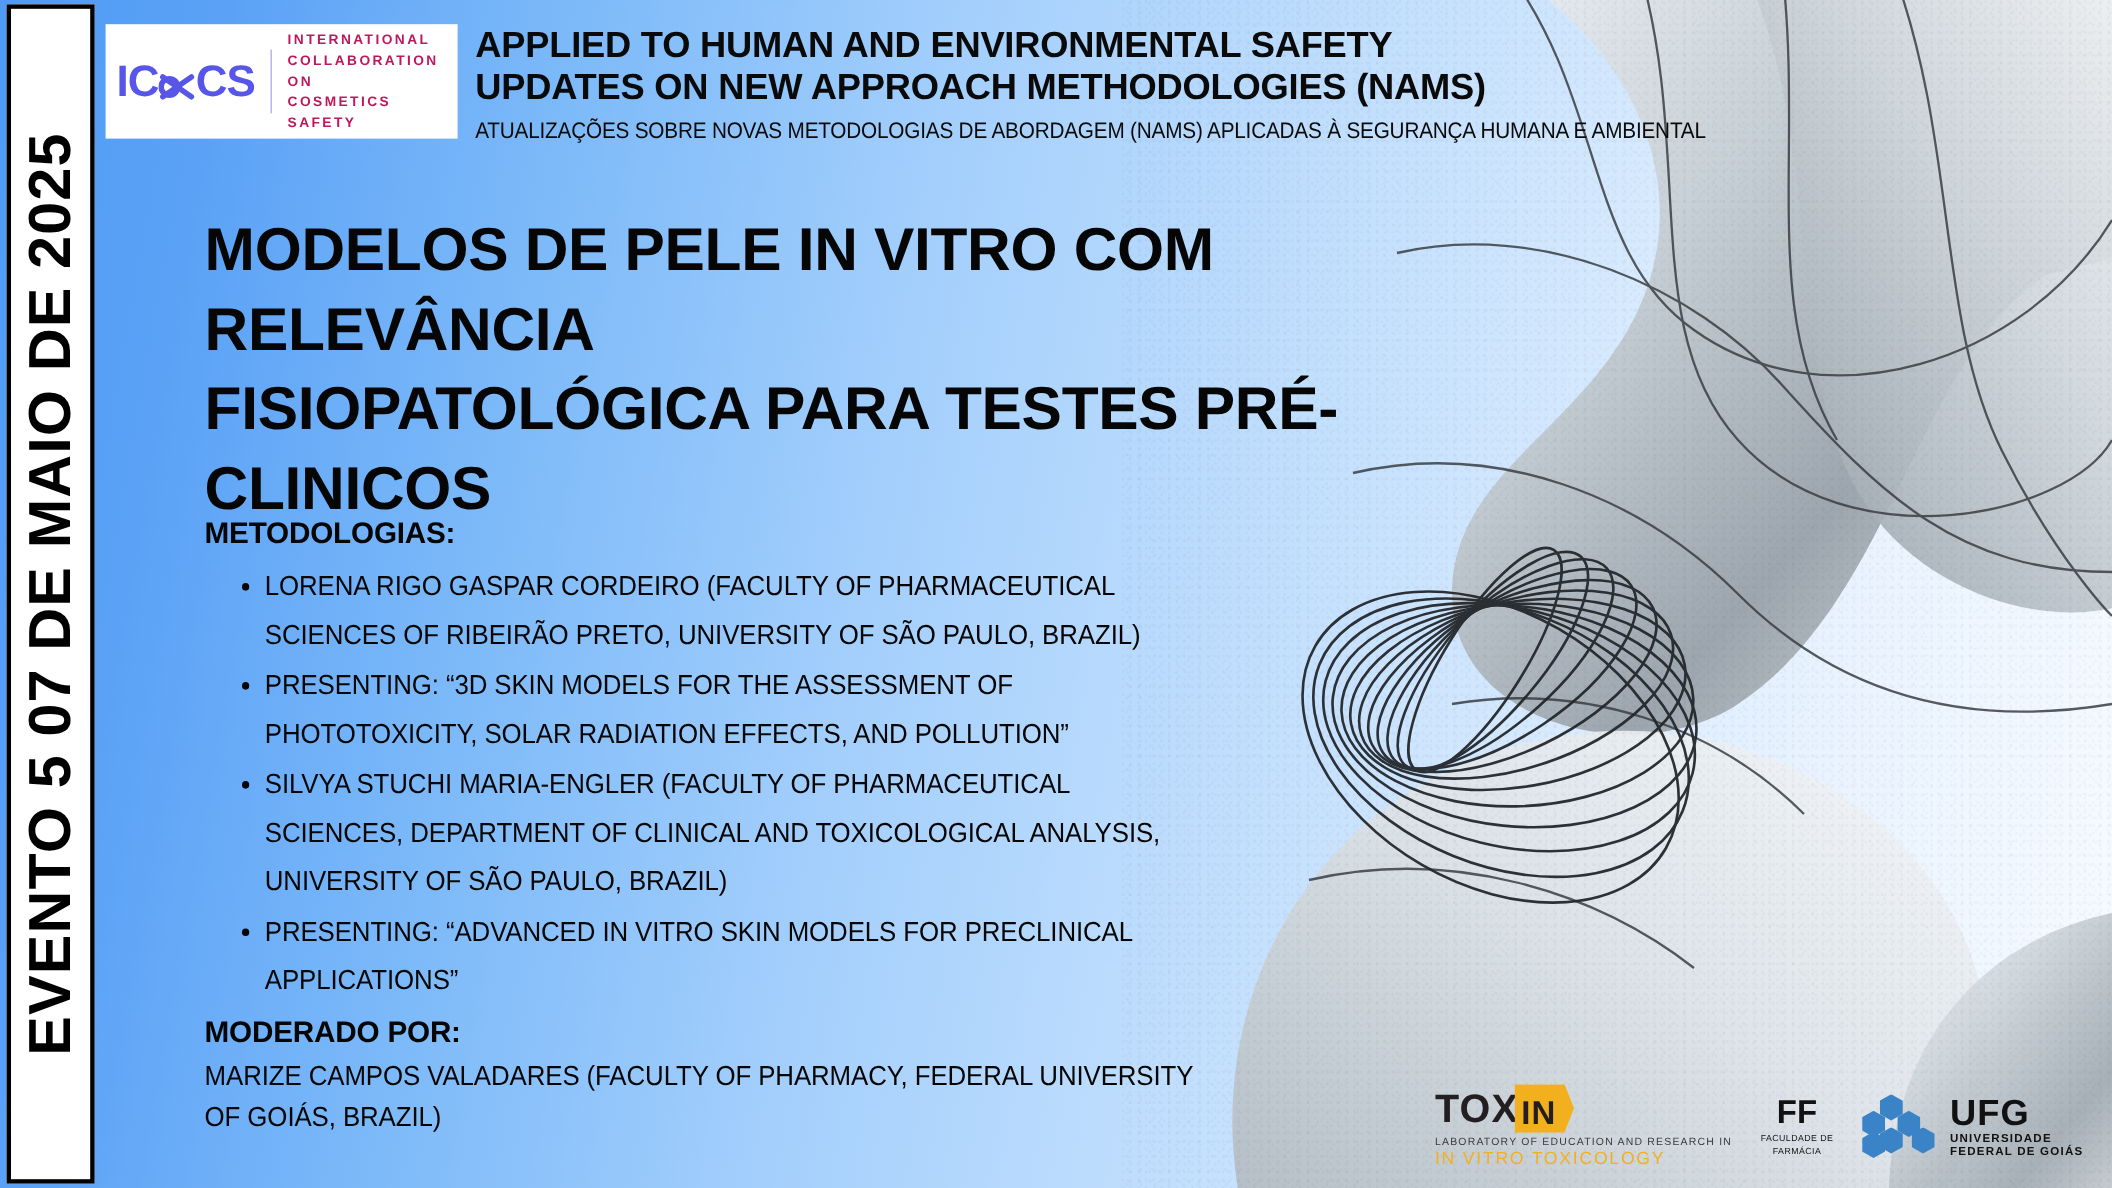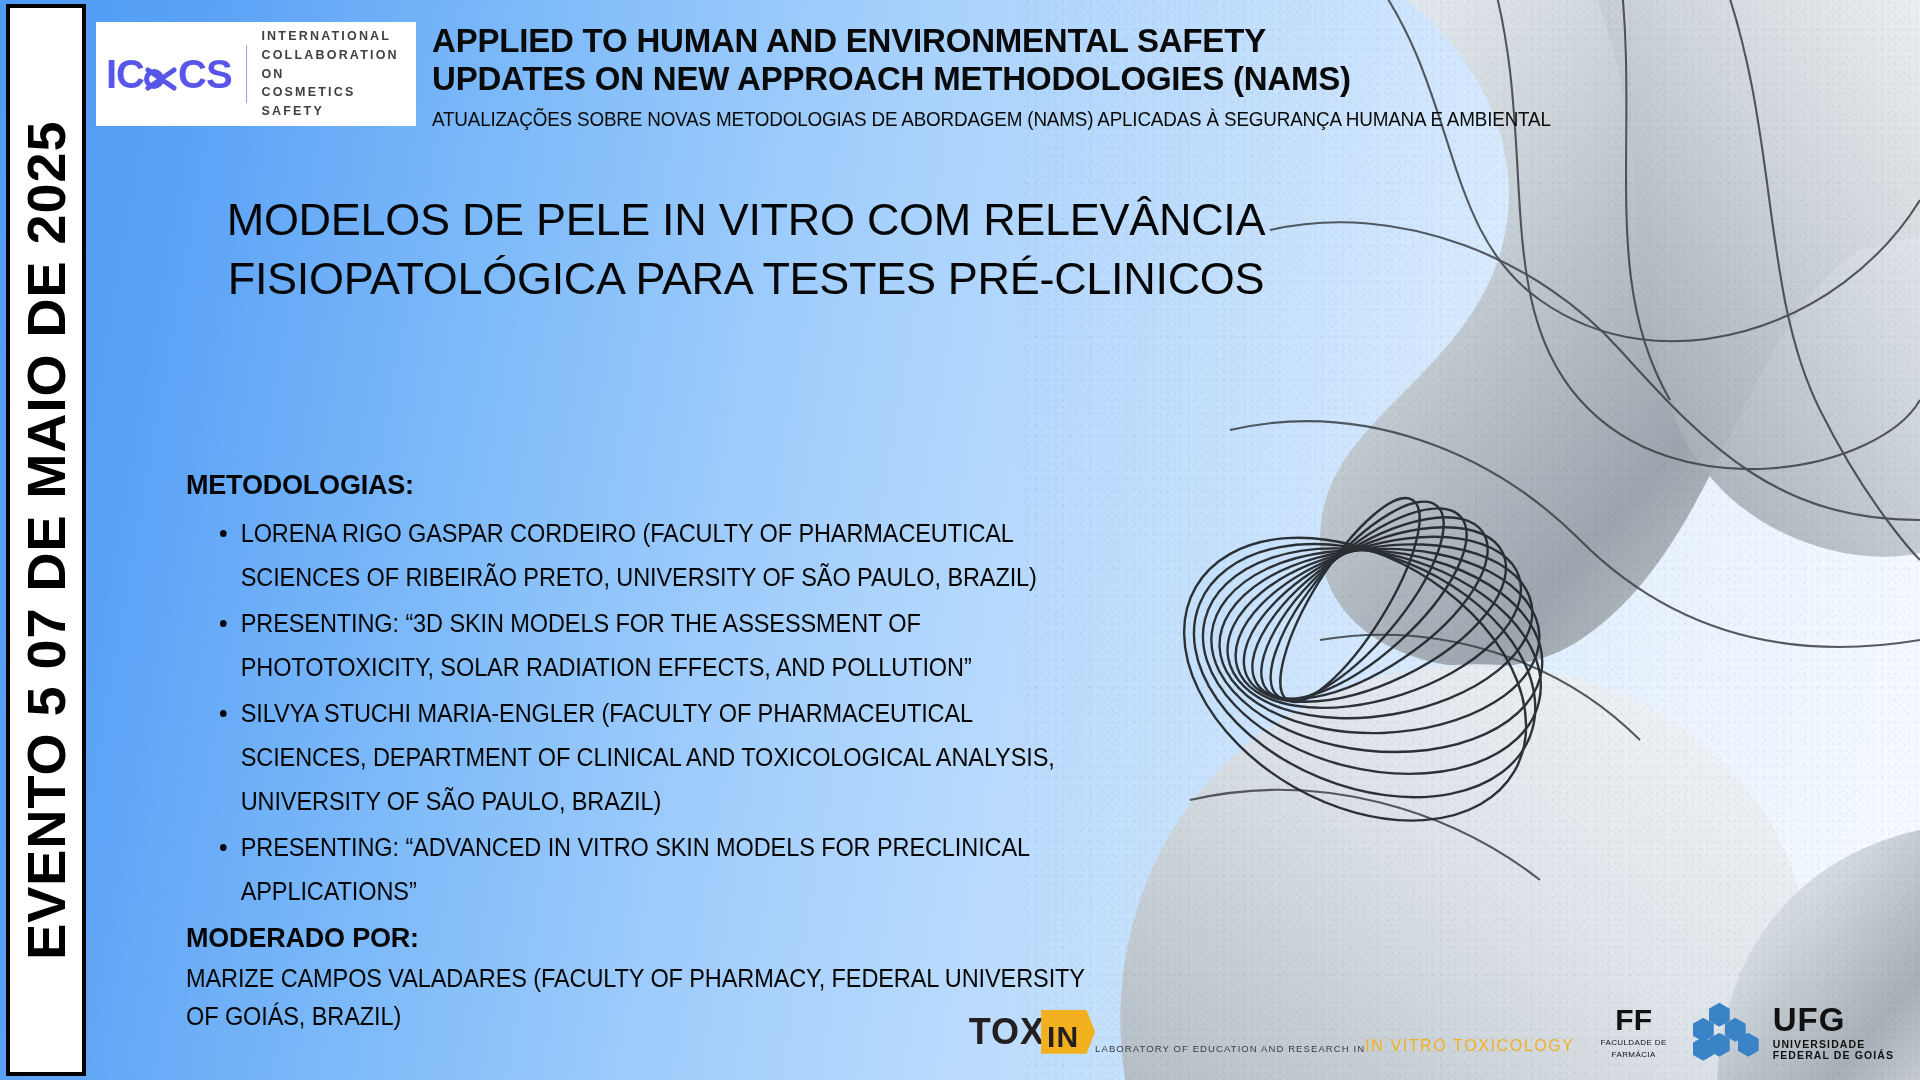--- a/index.html
+++ b/index.html
@@ -102,21 +102,21 @@
   }
   .iccs-divider {
     width: 2px;
     height: 58px;
     background: #9b9ae8;
     margin: 0 14px;
   }
   .iccs-words {
     font-size: 12.5px;
     font-weight: bold;
-    color: #404040;
+    color: #be185d;
     letter-spacing: 2.2px;
     line-height: 1.5;
   }
 
   .header-text {
     position: absolute;
     left: 432px;
     top: 22px;
     z-index: 4;
     width: 1000px;
@@ -142,26 +142,25 @@
   }
 
   
   .main-title {
     position: absolute;
     left: 186px;
     top: 190px;
     width: 1120px;
     z-index: 4;
     font-family: "Liberation Sans", sans-serif;
-    font-weight: normal;
-    font-size: 45px;
+    font-weight: bold;
+    font-size: 55px;
     line-height: 1.32;
     color: #060606;
     letter-spacing: -0.3px;
-    text-align: center;
   }
   .main-title .tl { display: block; }
 
   
   .content {
     position: absolute;
     left: 186px;
     top: 470px;
     width: 960px;
     z-index: 4;
@@ -224,22 +223,22 @@
     bottom: 18px;
     display: flex;
     align-items: center;
     gap: 26px;
     z-index: 6;
   }
 
   
   .toxin {
     display: flex;
-    flex-direction: row;
-    align-items: flex-end;
+    flex-direction: column;
+    align-items: flex-start;
     line-height: 1;
   }
   .toxin-word {
     display: flex;
     align-items: center;
     font-weight: bold;
     font-size: 36px;
     letter-spacing: 1px;
     color: #231f20;
   }

